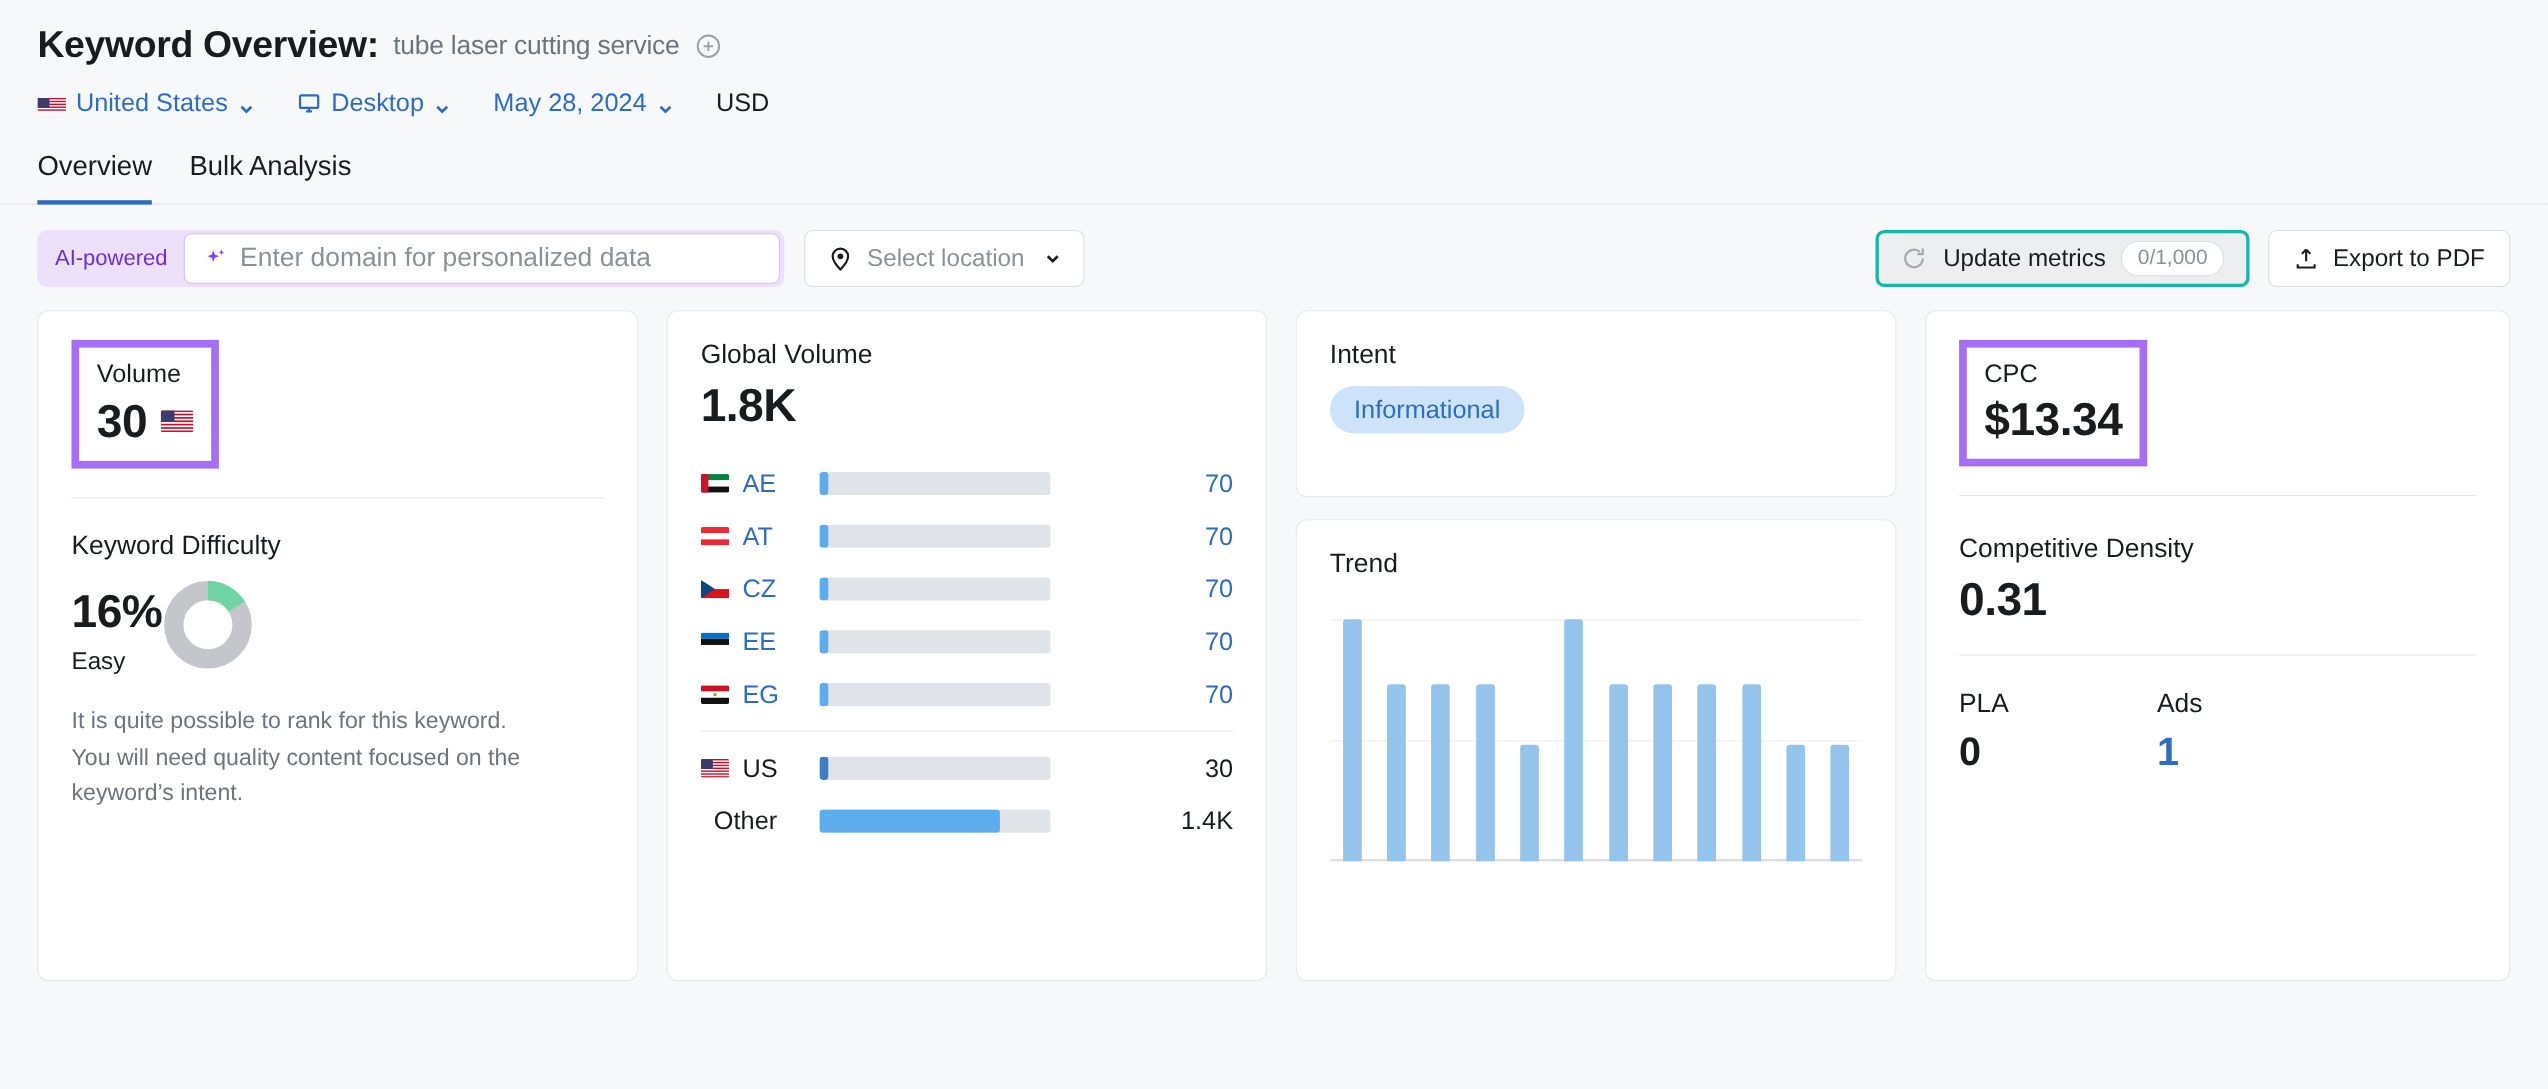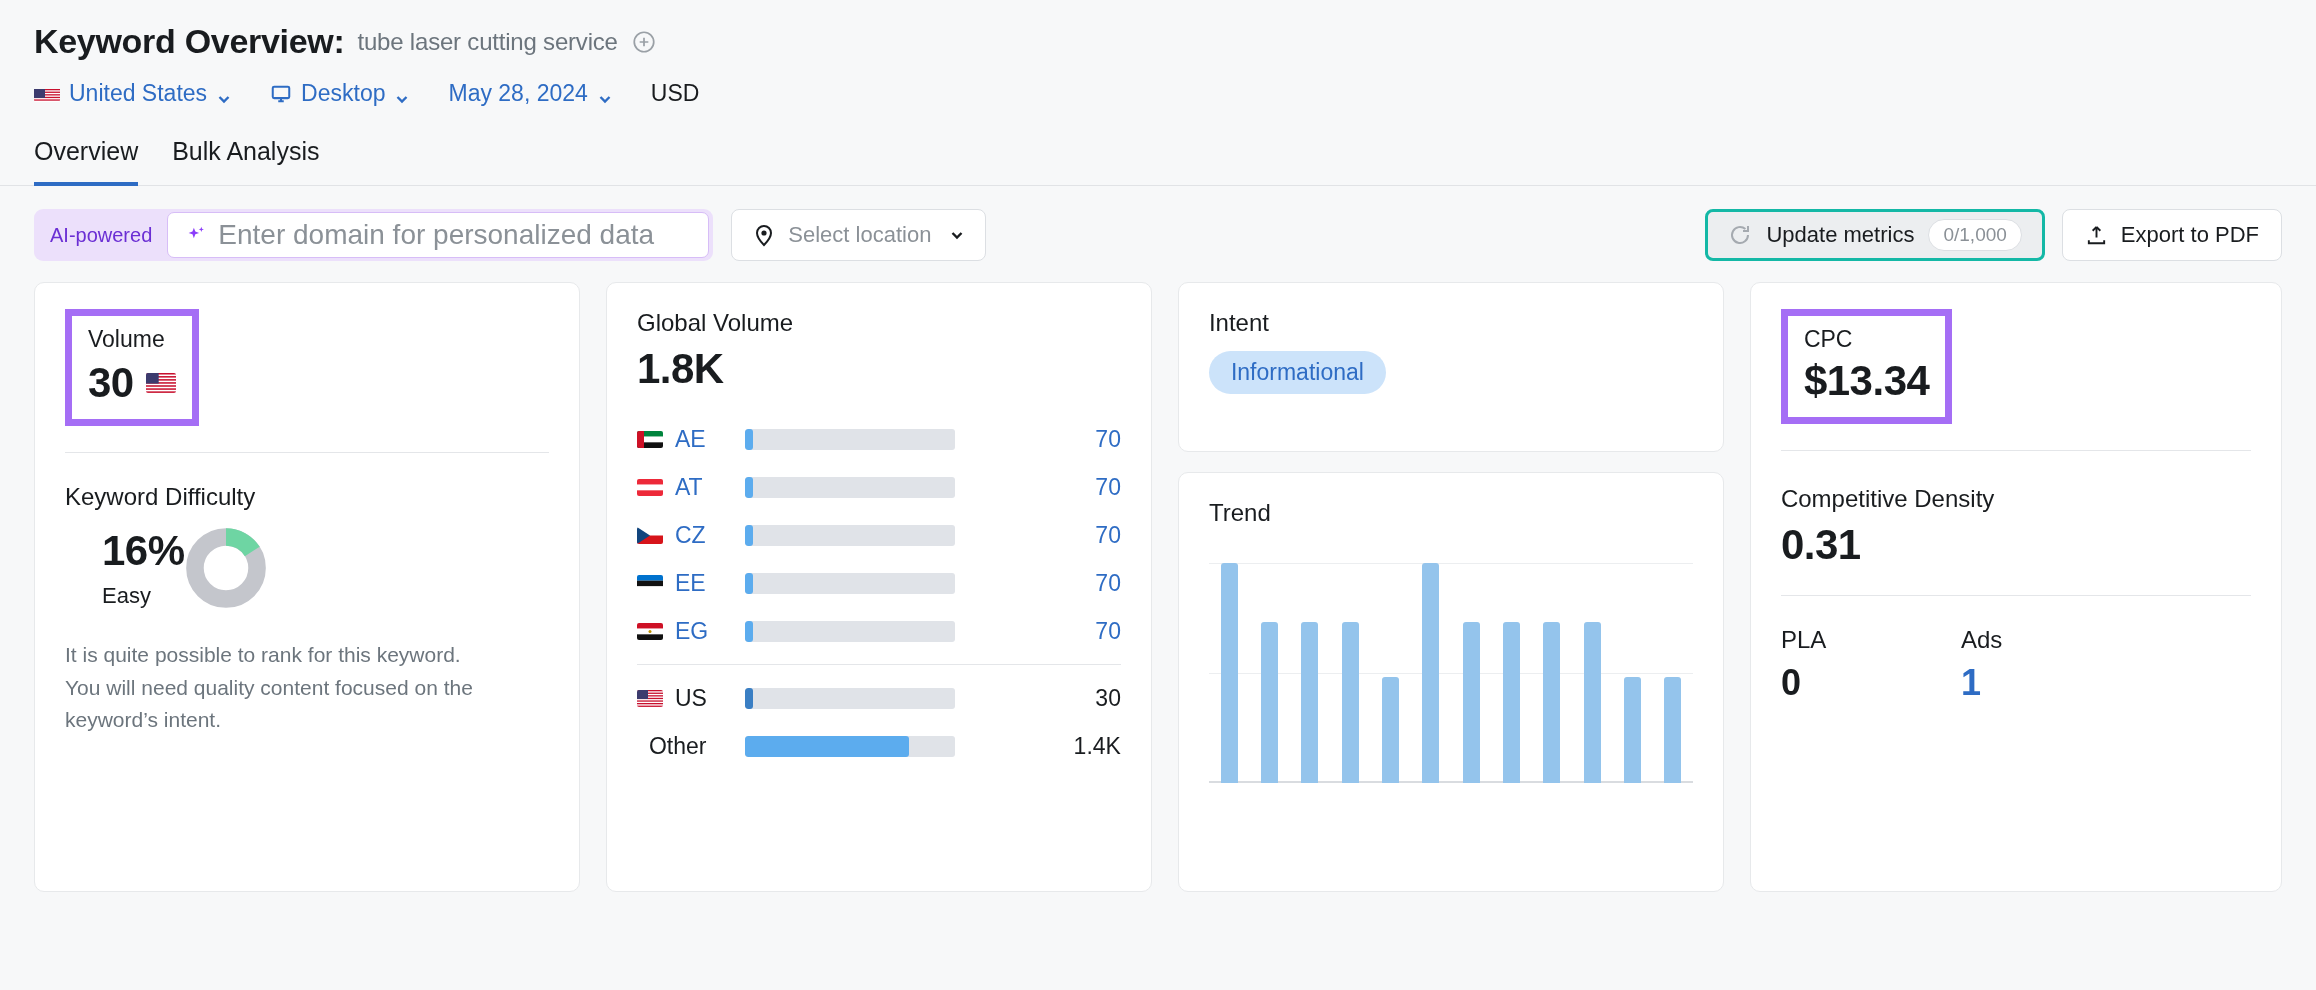--- a/index.html
+++ b/index.html
@@ -47,21 +47,21 @@
     border-radius: 9px; height: 52px; padding-left: 16px; padding-right: 4px;
   }
   .ai-badge { font-size: 20px; color: #6b2fd4; padding-right: 15px; white-space: nowrap; }
   .ai-input {
     display: flex; align-items: center; gap: 11px;
     background: #fff; border: 1px solid #d7bdf7; border-radius: 7px;
     height: 46px; padding: 0 18px; width: 542px;
   }
   .spark { width: 21px; height: 21px; flex: none; color: #8b3dfa; }
   .ai-input input {
-    border: none; outline: none; font-size: 28px; color: #191c1f;
+    border: none; outline: none; font-size: 24px; color: #191c1f;
     font-family: "Liberation Sans", sans-serif; background: transparent; width: 100%;
   }
   .ai-input input::placeholder { color: #8b9197; }
 
   .loc-btn {
     display: flex; align-items: center; gap: 12px; margin-left: 18px;
     background: #fff; border: 1px solid #dcdfe3; border-radius: 8px;
     height: 52px; padding: 0 20px; cursor: pointer;
   }
   .pin-icon { width: 24px; height: 24px; flex: none; color: #191c1f; }
@@ -106,21 +106,21 @@
   .big { font-size: 42px; font-weight: 700; letter-spacing: -0.5px; }
   .hr { height: 1px; background: #e4e6e9; margin: 26px 0 0 0; }
 
   
   .hl { border: 7px solid #a56ef5; display: inline-block; padding: 10px 16px 12px 16px; }
   .hl .lbl { font-size: 23px; }
   .vol-val { display: flex; align-items: center; gap: 12px; margin-top: 6px; }
 
   
   .kd-sec { margin-top: 30px; }
-  .kd-row { display: flex; align-items: flex-start; margin-top: 16px; margin-left: 37px; }
+  .kd-row { display: flex; align-items: flex-end; margin-top: 16px; }
   .kd-left { display: flex; flex-direction: column; }
   .kd-pct { font-size: 42px; font-weight: 700; letter-spacing: -0.5px; }
   .kd-easy { font-size: 22px; color: #191c1f; margin-top: 8px; }
   .kd-desc { font-size: 21px; color: #6c757d; line-height: 1.55; margin-top: 26px; max-width: 420px; }
 
   
   .gv-rows { margin-top: 22px; }
   .gv-row { display: flex; align-items: center; height: 48px; }
   .gv-flagcode { display: flex; align-items: center; gap: 12px; width: 108px; flex: none; }
   .gv-code { font-size: 23px; color: #2e6cc4; cursor: pointer; }

